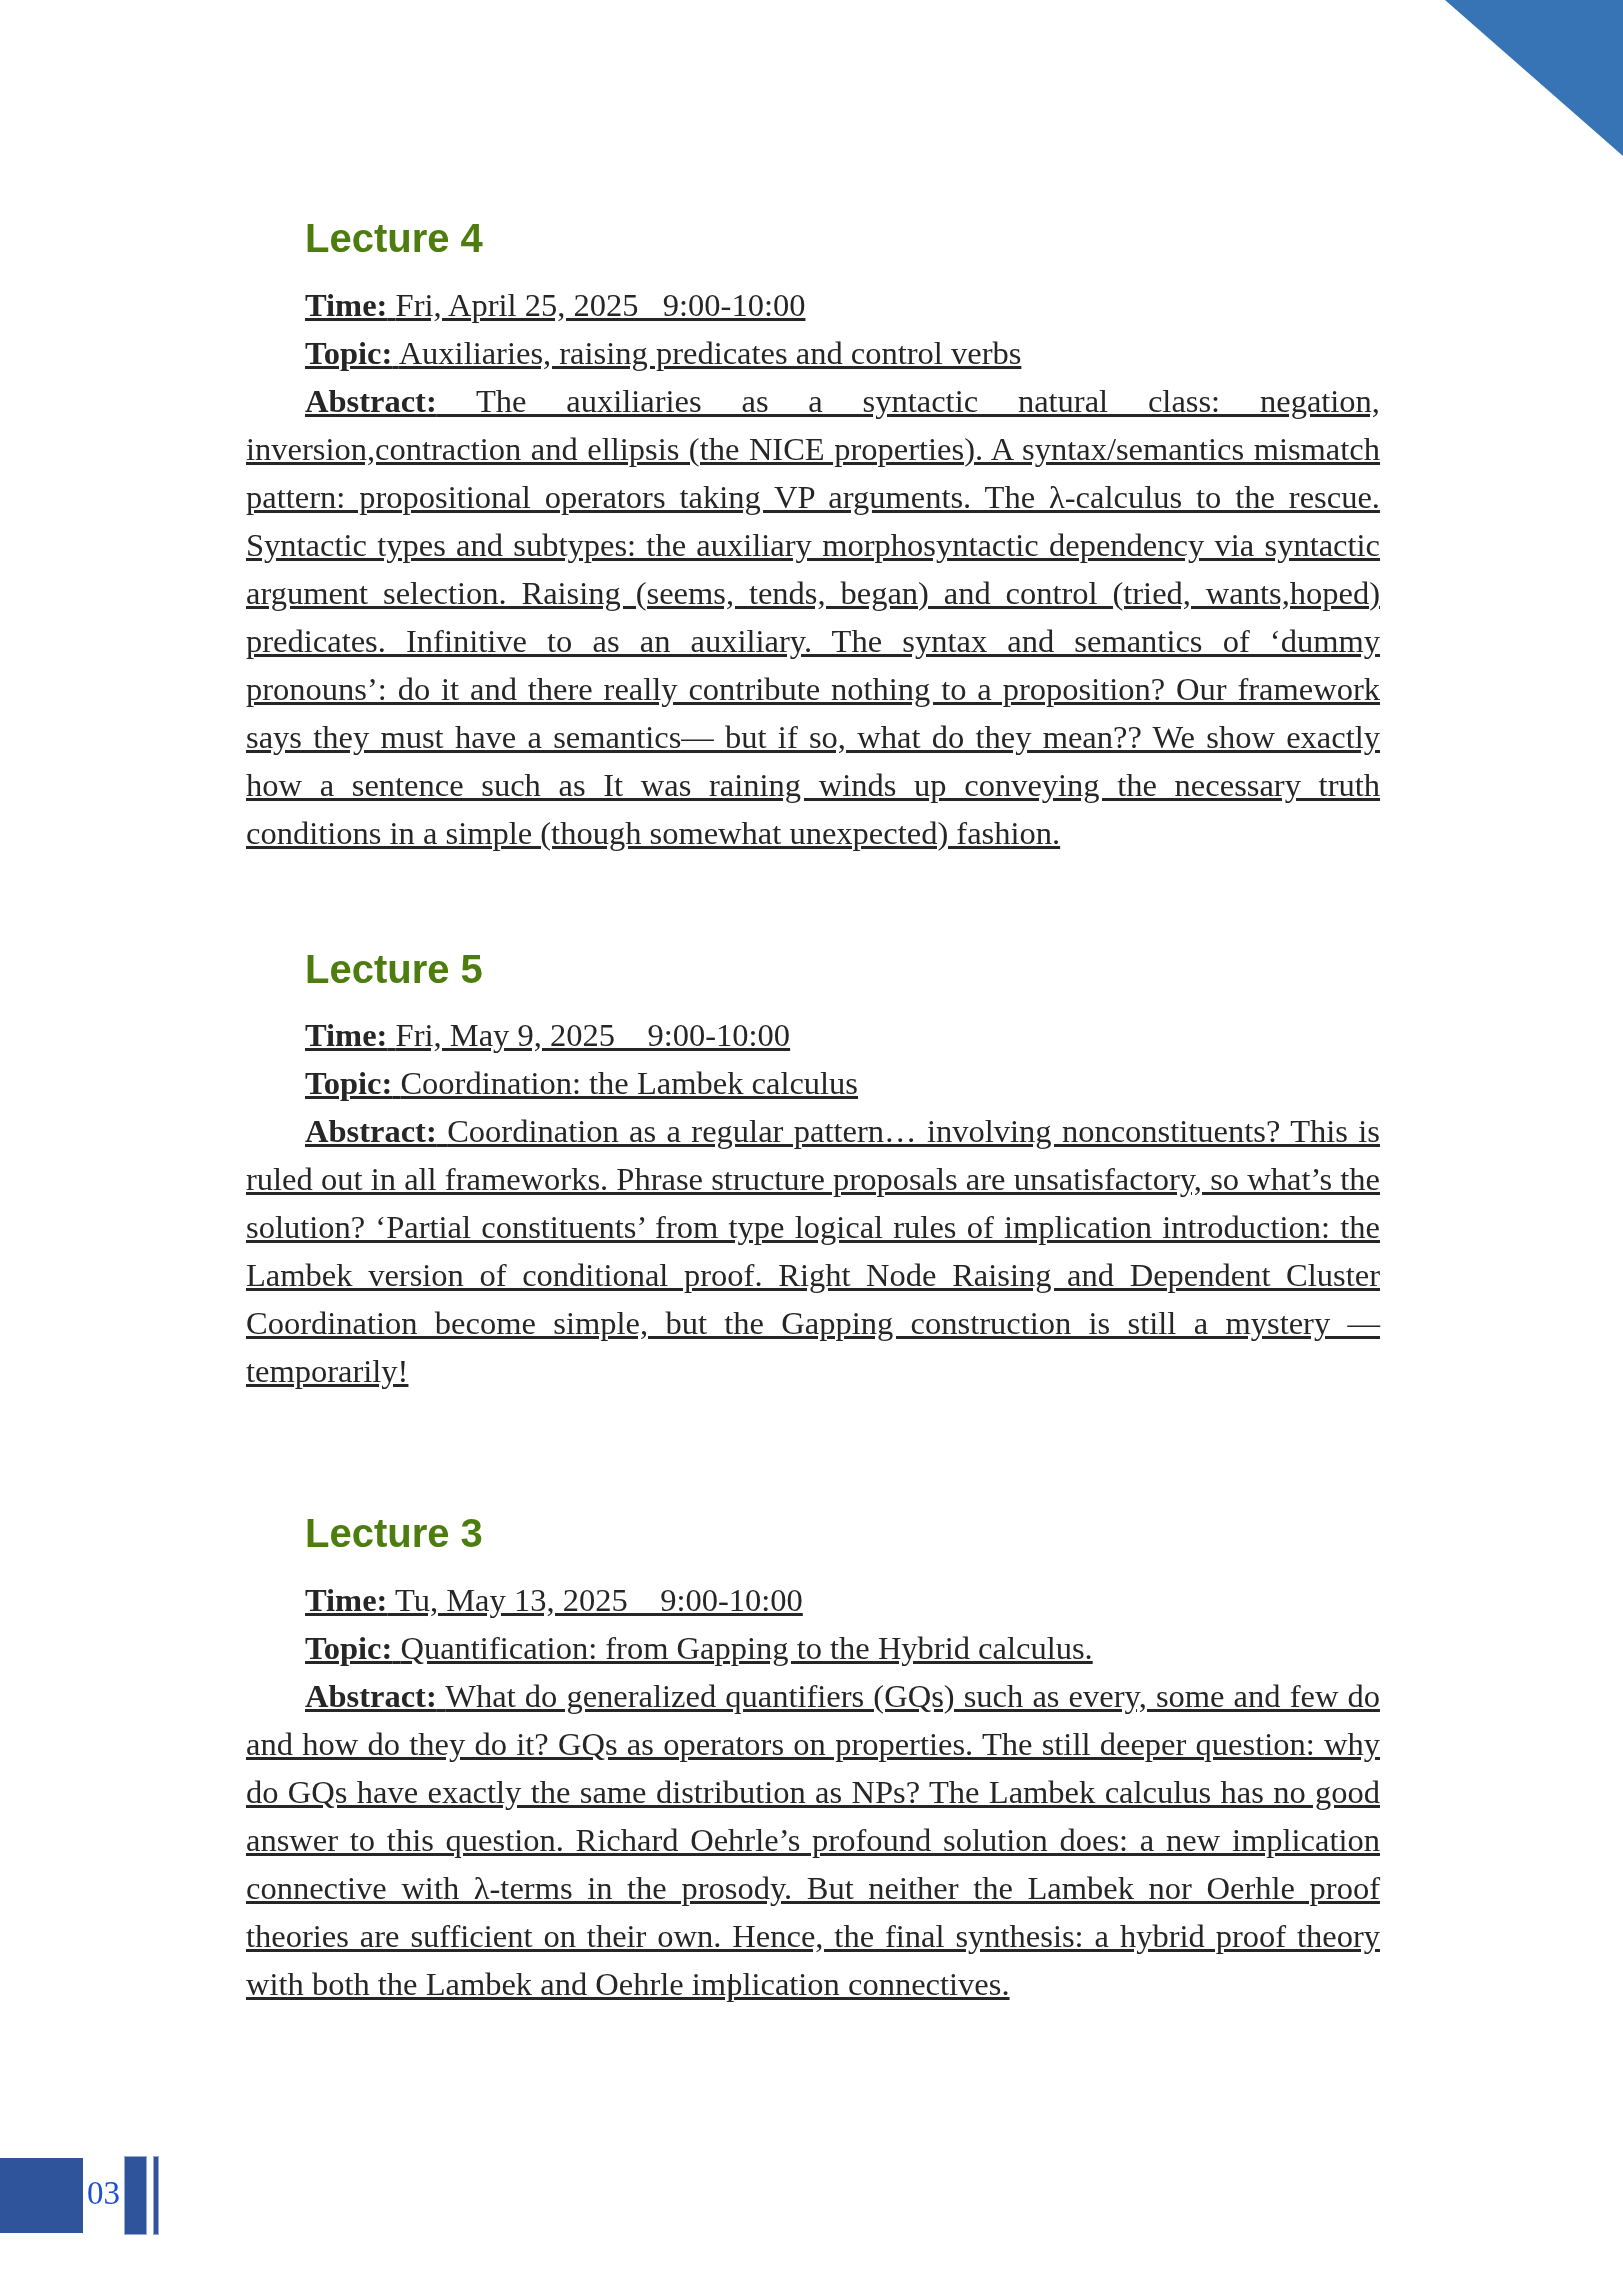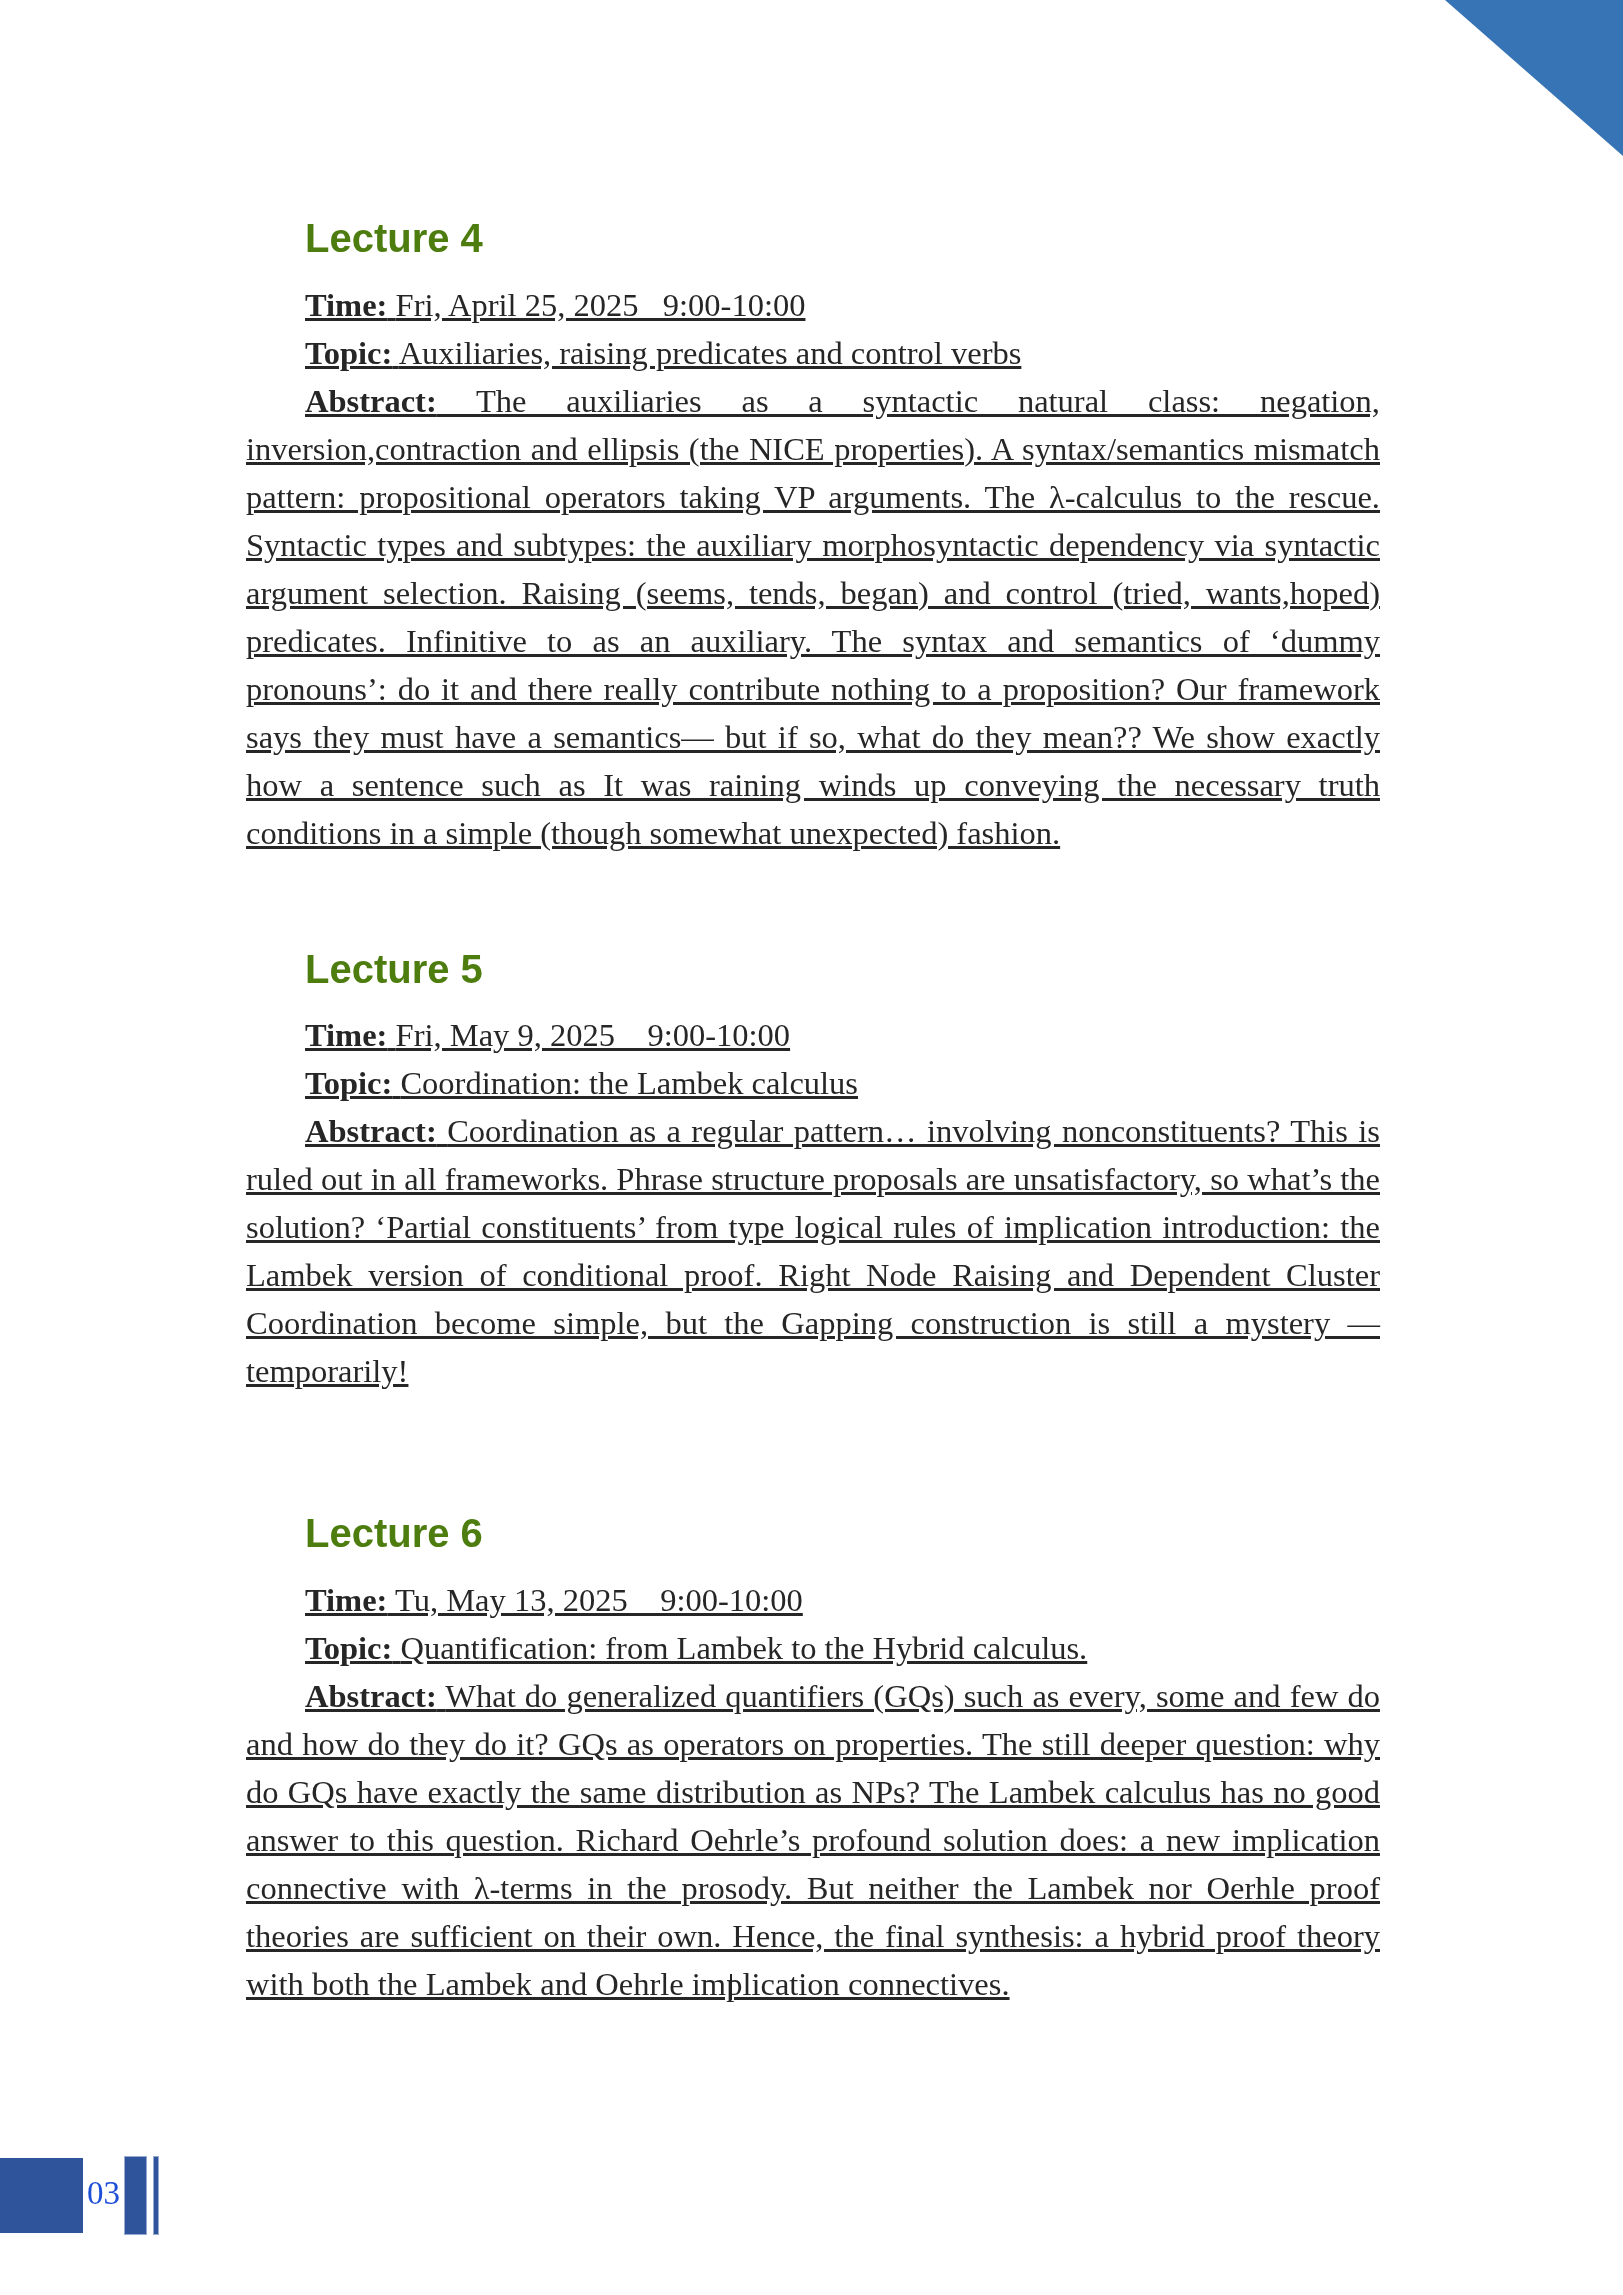--- a/index.html
+++ b/index.html
@@ -96,23 +96,23 @@
   </section>
 
   <section class="lecture-section sec2">
     <h2>Lecture 5</h2>
     <p class="meta"><span class="lbl">Time:</span> <span class="val-pre">Fri, May 9, 2025    9:00-10:00</span></p>
     <p class="meta"><span class="lbl">Topic:</span> <span>Coordination: the Lambek calculus</span></p>
     <p class="abstract"><span class="lbl">Abstract:</span> <span>Coordination as a regular pattern… involving nonconstituents? This is ruled out in all frameworks. Phrase structure proposals are unsatisfactory, so what’s the solution? ‘Partial constituents’ from type logical rules of implication introduction: the Lambek version of conditional proof. Right Node Raising and Dependent Cluster Coordination become simple, but the Gapping construction is still a mystery — temporarily!</span></p>
   </section>
 
   <section class="lecture-section sec3">
-    <h2>Lecture 6</h2>
+    <h2>Lecture 3</h2>
     <p class="meta"><span class="lbl">Time:</span> <span class="val-pre">Tu, May 13, 2025    9:00-10:00</span></p>
-    <p class="meta"><span class="lbl">Topic:</span> <span>Quantification: from Lambek to the Hybrid calculus.</span></p>
+    <p class="meta"><span class="lbl">Topic:</span> <span>Quantification: from Gapping to the Hybrid calculus.</span></p>
     <p class="abstract"><span class="lbl">Abstract:</span> <span>What do generalized quantifiers (GQs) such as every, some and few do and how do they do it? GQs as operators on properties. The still deeper question: why do GQs have exactly the same distribution as NPs? The Lambek calculus has no good answer to this question. Richard Oehrle’s profound solution does: a new implication connective with λ-terms in the prosody. But neither the Lambek nor Oerhle proof theories are sufficient on their own. Hence, the final synthesis: a hybrid proof theory with both the Lambek and Oehrle implication connectives.</span></p>
   </section>
 
 </div>
 
 <div class="text-cursor"></div>
 
 <div class="footer-square"></div>
 <div class="page-number">03</div>
 <div class="footer-bar-wide"></div>

